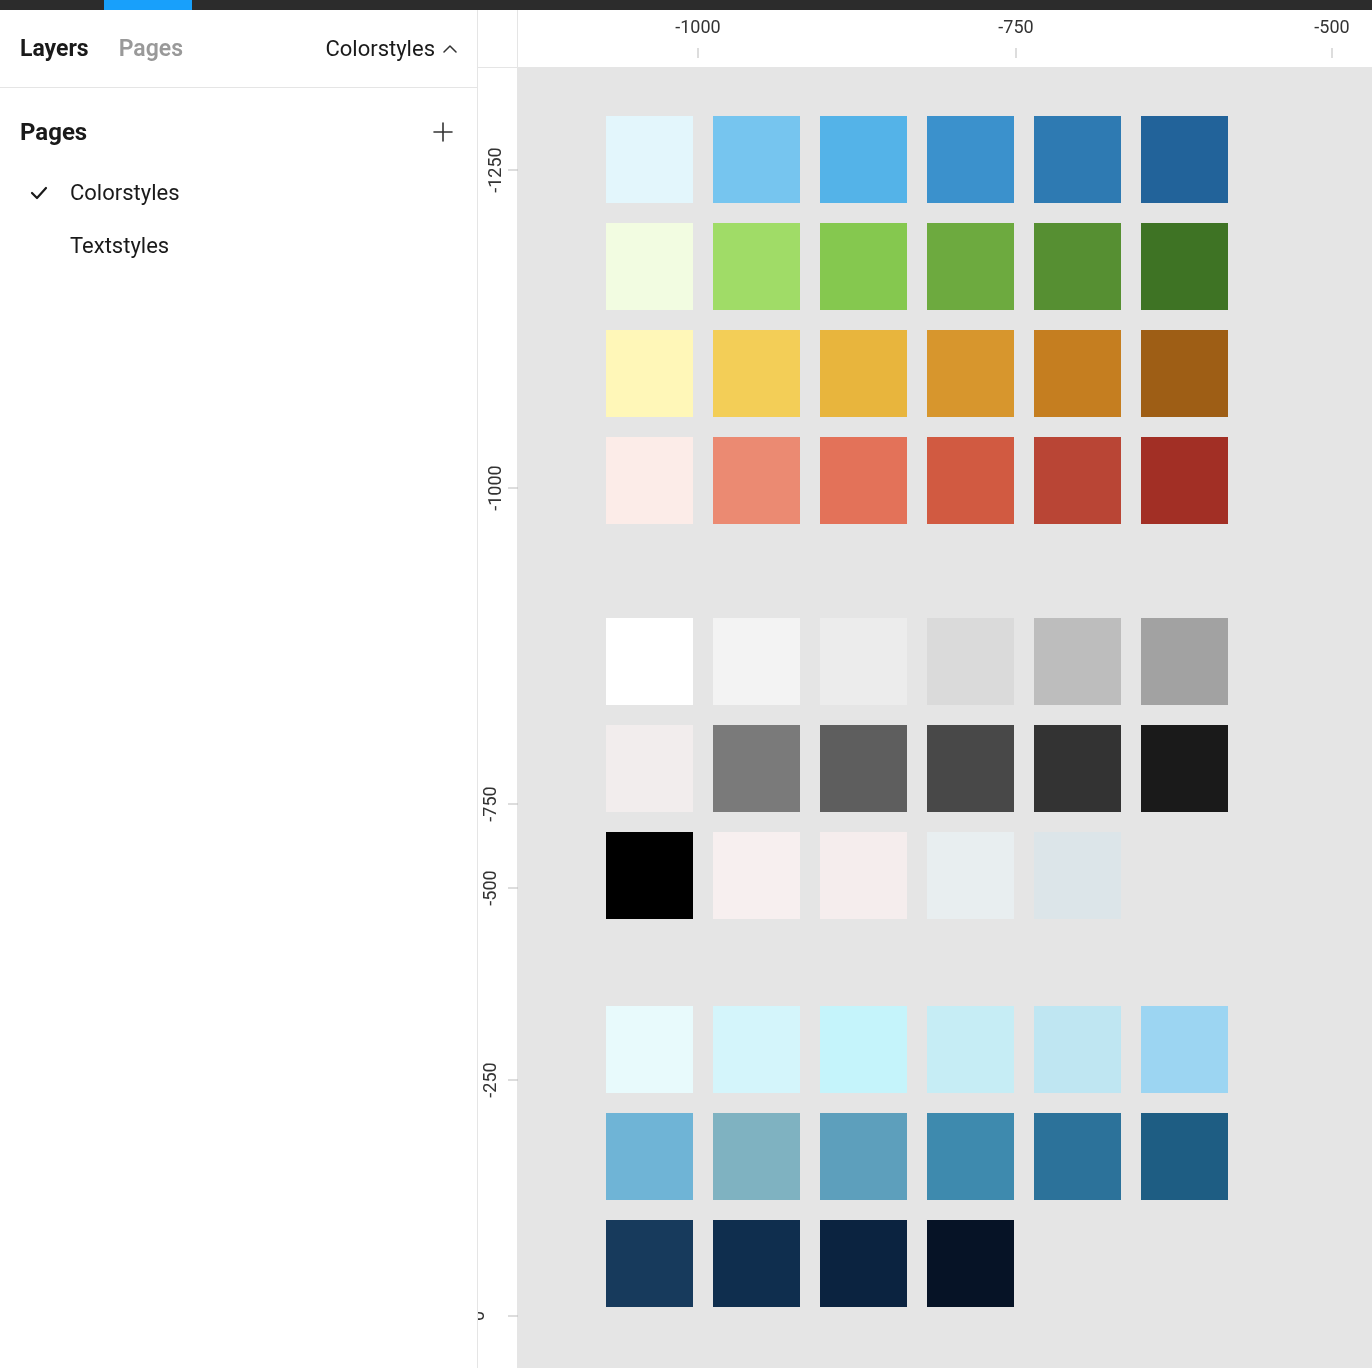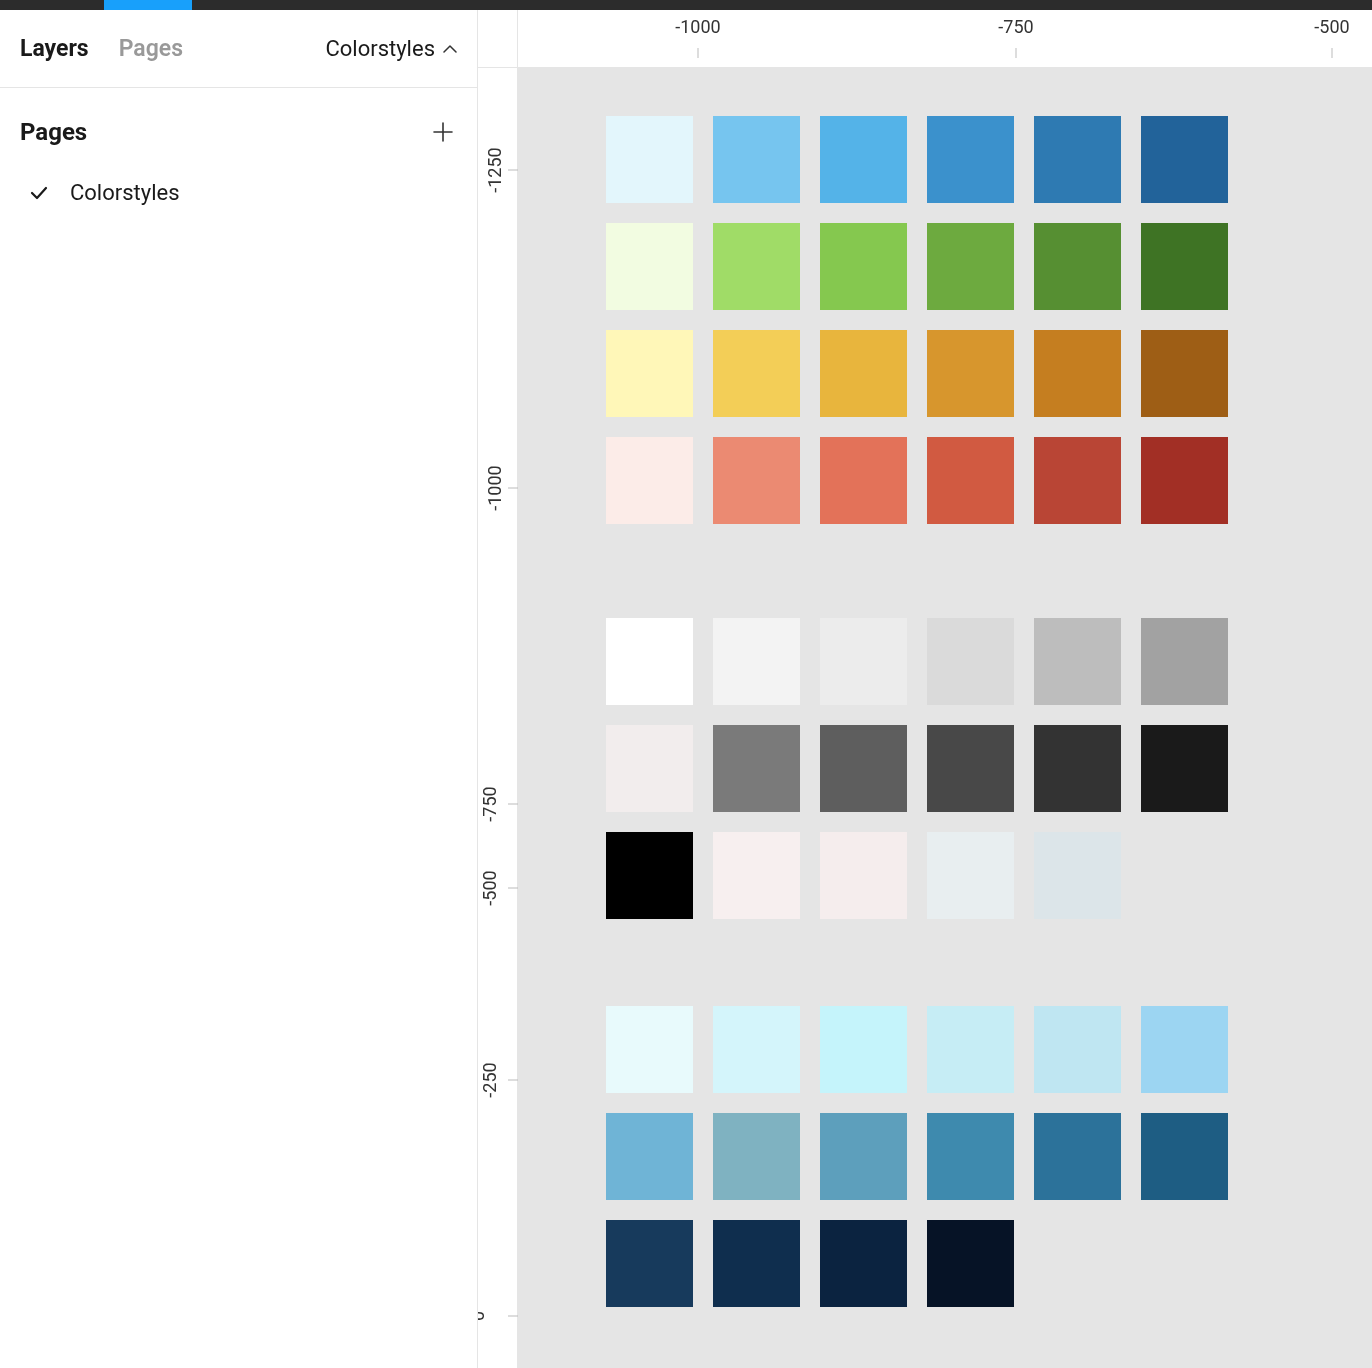--- a/index.html
+++ b/index.html
@@ -222,20 +222,24 @@
         </div>
       </div>
       <ul class="pages-list" id="pages-list">
       <li class="page-item">
             <span class="check-col">
               <svg width="18" height="14" viewBox="0 0 18 14">
                 <path d="M2 7 L7 12 L16 2" stroke="#1a1a1a" stroke-width="2.2" fill="none" stroke-linecap="round" stroke-linejoin="round"></path>
               </svg>
             </span>
             <span>Colorstyles</span>
+          </li>
+          <li class="page-item">
+            <span class="check-col"></span>
+            <span>Textstyles</span>
           </li>
         </ul>
     </div>
   </aside>
 
   <div class="canvas-area">
     <div class="ruler-corner"></div>
     <div class="ruler-top" id="ruler-top">
         <div class="tick-label" style="left: 180px;">-1000</div>
         <div class="tick-line" style="left: 180px;"></div>

